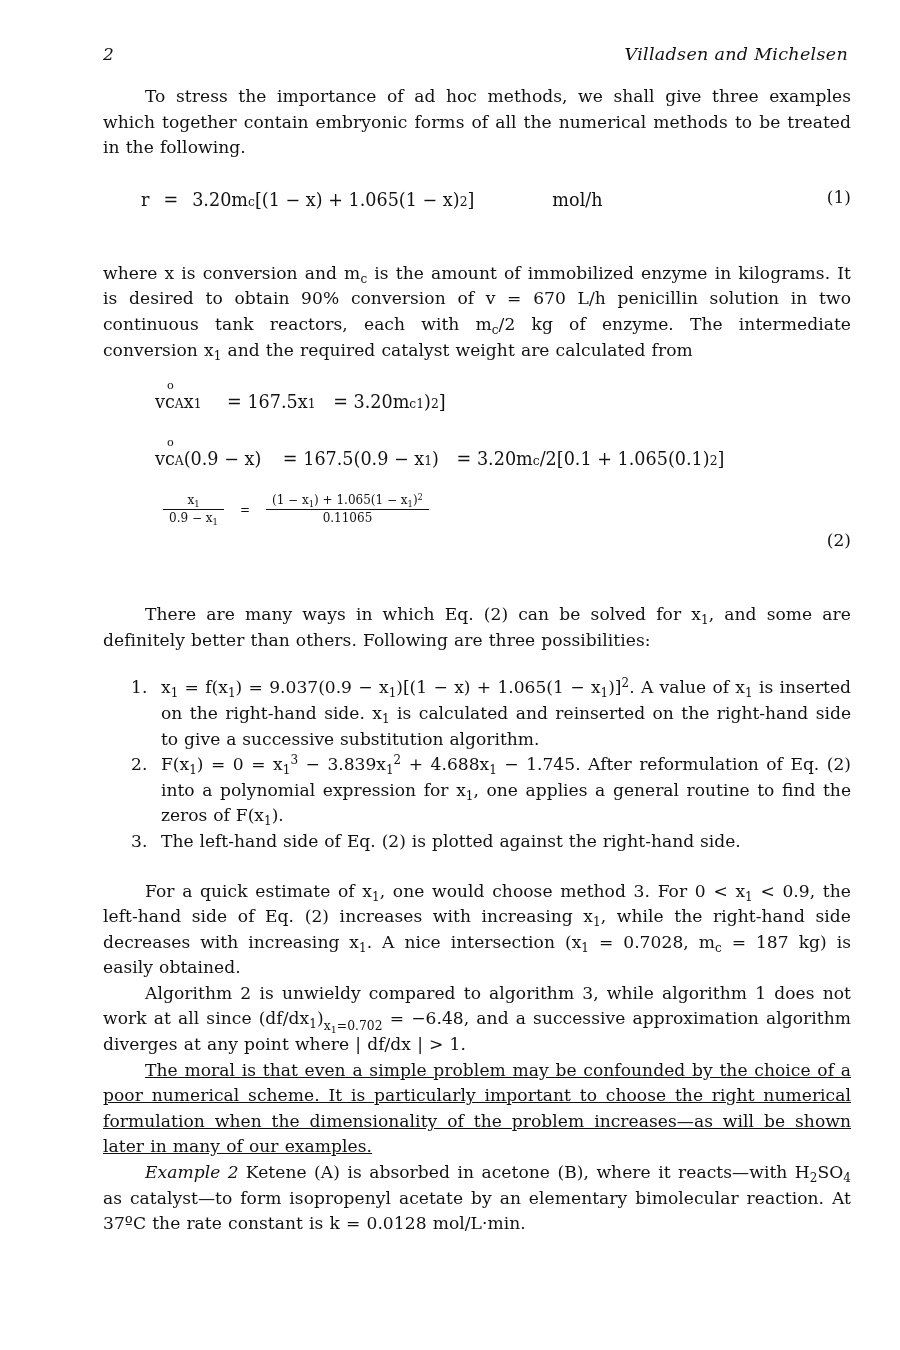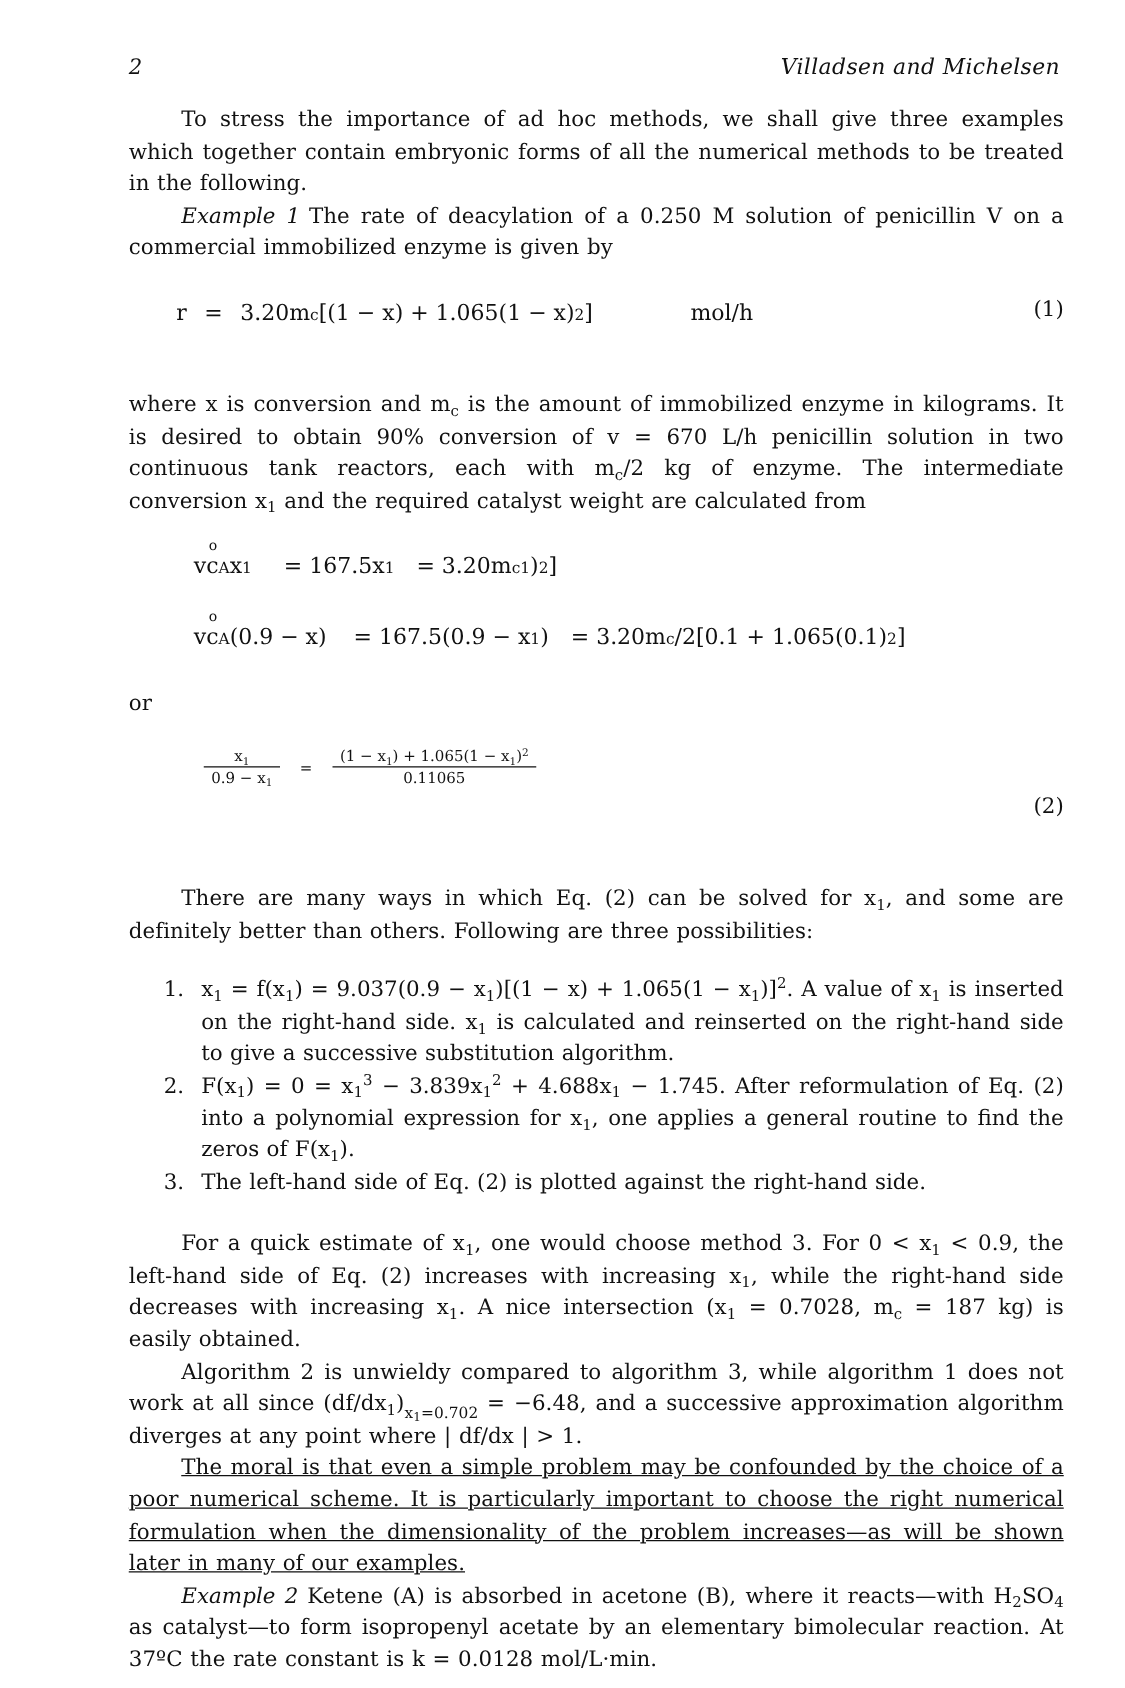--- a/index.html
+++ b/index.html
@@ -169,23 +169,20 @@
 
   <div class="runhead">
     <span class="folio">2</span>
     <span class="authors">Villadsen and Michelsen</span>
   </div>
 
   <div class="col">
 
     <p class="body indent">To stress the importance of ad hoc methods, we shall give three examples which together contain embryonic forms of all the numerical methods to be treated in the following.</p>
 
-    <p class="body indent lastline-left" style="margin-top:0;">
-      <span class="ital">Example 1</span><span class="spacer-sm"></span><span>The rate of deacylation of a 0.250 M solution of penicillin V on a commercial immobilized enzyme is given by</span>
-    </p>
 
     <div class="eqblock" style="margin-top:26px; height:52px;">
       <div class="eqrow" style="padding-left:38px;">
         <span>r</span>
         <span style="padding:0 14px;">=</span>
         <span>3.20m</span>
           <sub>c</sub>
           <span>[(1 − x) + 1.065(1 − x)</span>
           <sup>2</sup>
           <span>]</span>
@@ -226,21 +223,20 @@
           <span>)</span>
         <span style="padding:0 6px;">&nbsp;</span>
         <span>= 3.20m</span>
           <sub>c</sub>
           <span>/2[0.1 + 1.065(0.1)</span>
           <sup>2</sup>
           <span>]</span>
       </div>
     </div>
 
-    <p class="body noindent" style="margin-top:28px;">or</p>
 
     <div class="eqblock" style="margin-top:22px; height:86px;">
       <div class="eqcenterwrap" style="padding-left:60px;">
         <span class="frac">
           <span class="num"><span>x</span><sub>1</sub></span>
           <span class="bar"></span>
           <span class="den"><span>0.9 − x</span><sub>1</sub></span>
         </span>
         <span class="eq-eqsign">=</span>
         <span class="frac">

